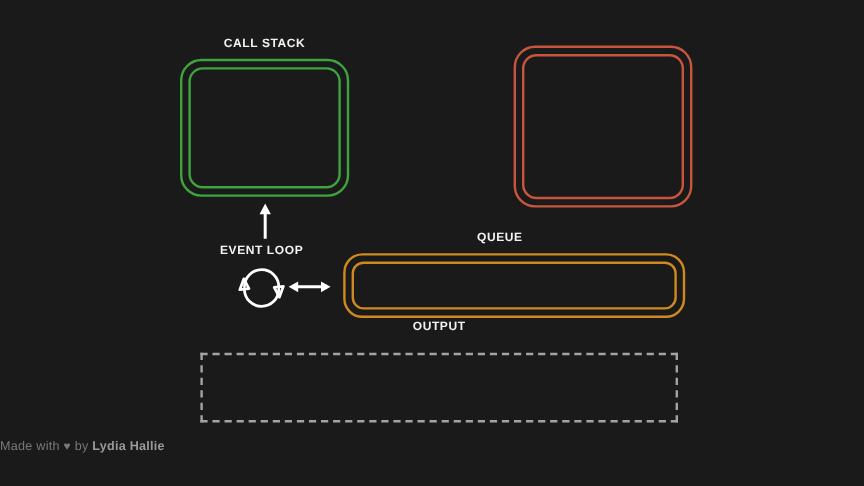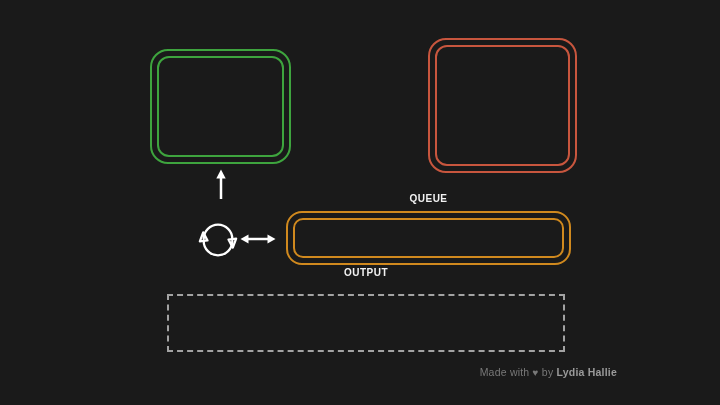--- a/index.html
+++ b/index.html
@@ -36,61 +36,63 @@
     border: 2px solid;
     border-color: inherit;
     border-radius: 12px;
   }
   .lbl-callstack { left: 150px; top: 31px; width: 141px; }
   .box-callstack { left: 150px; top: 49px; width: 141px; height: 115px;
                    border-radius: 18px; border-color: var(--call-stack, #3ea43e); }
   .lbl-webapi   { left: 428px; top: 21px; width: 149px; }
   .box-webapi   { left: 428px; top: 38px; width: 149px; height: 135px;
                    border-radius: 18px; border-color: var(--web-api, #c8563e); }
-  .lbl-queue    { left: 286px; top: 193px; width: 285px; text-align: center; }
+  .lbl-queue    { left: 274px; top: 193px; width: 285px; text-align: center; }
   .box-queue    { left: 286px; top: 211px; width: 285px; height: 54px;
                    border-radius: 16px; border-color: var(--queue, #d0891e); }
   .box-queue .dbox-inner { border-radius: 10px; }
   .lbl-output   { left: 167px; top: 267px; width: 398px; }
   .box-output   { position: absolute; box-sizing: border-box;
                    left: 167px; top: 294px; width: 398px; height: 58px;
                    border: 2px dashed var(--output, #a3a3a3); }
   .lbl-eventloop { left: 158px; top: 204px; width: 120px; }
   .icon-sync     { position: absolute; left: 197px; top: 219px; color: var(--arrow, #fff); }
   .icon-arrow-up { position: absolute; left: 215px; top: 169px; color: var(--arrow, #fff); }
   .icon-arrow-lr { position: absolute; left: 240px; top: 233px; color: var(--arrow, #fff); }
   .footer {
     position: absolute;
     left: 0; top: 366px; width: 617px;
-    text-align: right;
+    text-align: left;
     font-size: 10.5px;
     color: var(--footer, #787878);
     letter-spacing: 0.02em;
   }
   .footer .author { font-weight: bold; color: var(--footer-strong, #9a9a9a); }
   .footer .heart  { font-size: 10px; }
 </style>
 </head>
 <body>
 
 <div class="stage">
 
+  <div class="lbl lbl-callstack">CALL STACK</div>
   <div class="dbox box-callstack">
     <div class="dbox-inner"></div>
   </div>
 
   <div class="dbox box-webapi">
     <div class="dbox-inner"></div>
   </div>
 
   <svg class="icon-arrow-up" width="12" height="32" viewBox="0 0 12 32">
     <path d="M6 30 L6 9" stroke="currentColor" stroke-width="2.5" fill="none"></path>
     <path d="M6 0.5 L1.3 9.5 L10.7 9.5 Z" fill="currentColor"></path>
   </svg>
 
+  <div class="lbl lbl-eventloop">EVENT LOOP</div>
   <svg class="icon-sync" width="42" height="42" viewBox="0 0 44 44">
     <g fill="none" stroke="currentColor" stroke-width="2.4" stroke-linejoin="round" stroke-linecap="round">
       <path d="M7 21 A15 15 0 0 1 37 21"></path>
       <path d="M37 23 A15 15 0 0 1 7 23"></path>
       <path d="M33 21.5 L41 20.5 L37.5 30 Z"></path>
       <path d="M11 22.5 L3 23.5 L6.5 14 Z"></path>
     </g>
   </svg>
 
   <svg class="icon-arrow-lr" width="36" height="12" viewBox="0 0 36 12">

